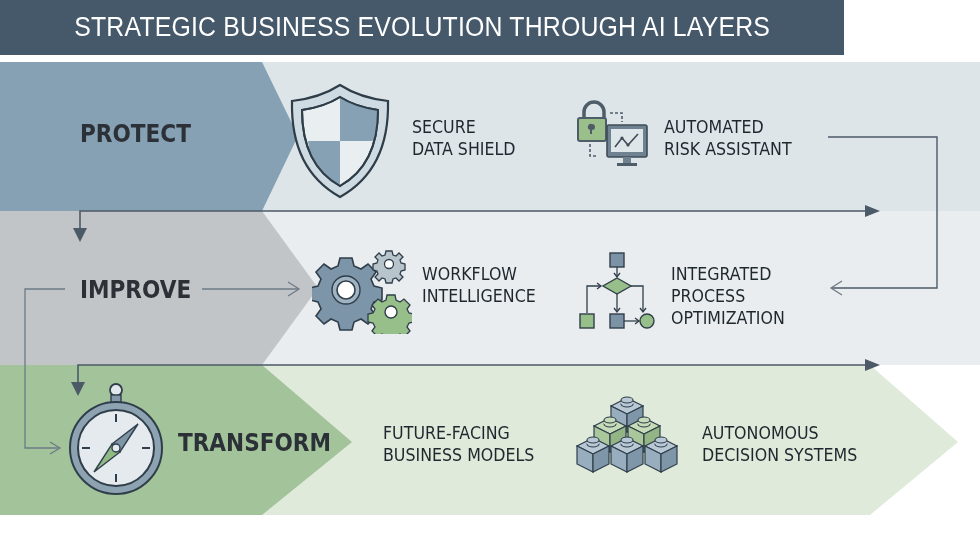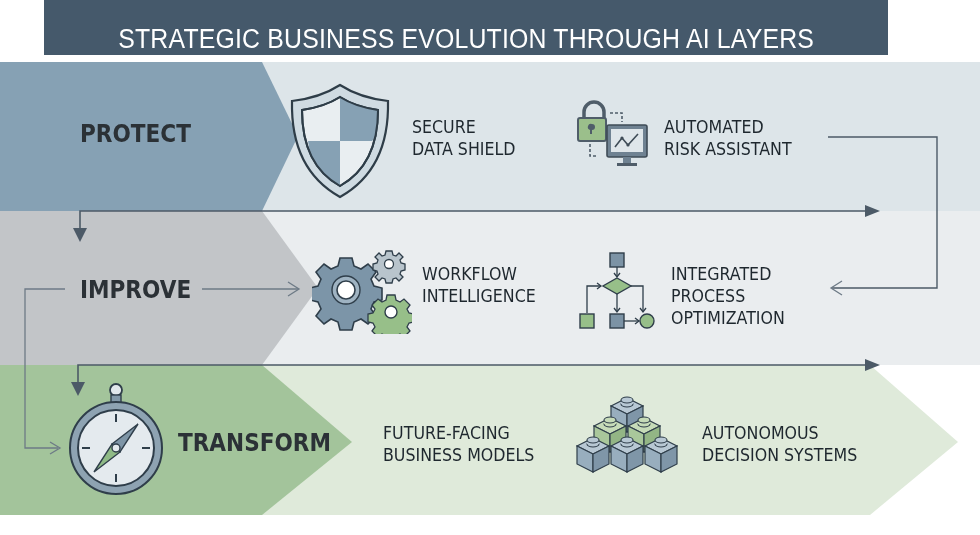--- a/index.html
+++ b/index.html
@@ -1,20 +1,20 @@
 <!DOCTYPE html>
 <html><head>
 <meta charset="utf-8">
 <style>
   * { margin: 0; padding: 0; box-sizing: border-box; }
   html, body { width: 980px; height: 535px; background: #ffffff; overflow: hidden; }
   body { position: relative; font-family: "Liberation Sans", sans-serif; color: #1f2a33; }
   .header {
     position: absolute; left: 0; top: 0; width: 844px; height: 55px;
-    background: #45596b; display: flex; align-items: flex-end; justify-content: center; margin-left: 44px;
+    background: #45596b; display: flex; align-items: center; justify-content: center;
   }
   .header h1 {
     color: #ffffff; font-family: "Liberation Sans", sans-serif; font-weight: 400;
     font-size: 27px; letter-spacing: 0.2px; transform: scaleX(0.92);
   }
   .label {
     position: absolute; font-family: "DejaVu Sans", sans-serif; font-weight: bold;
     font-size: 24px; color: #2b3136; transform: scaleX(0.9); transform-origin: left center;
   }
   .txt {

